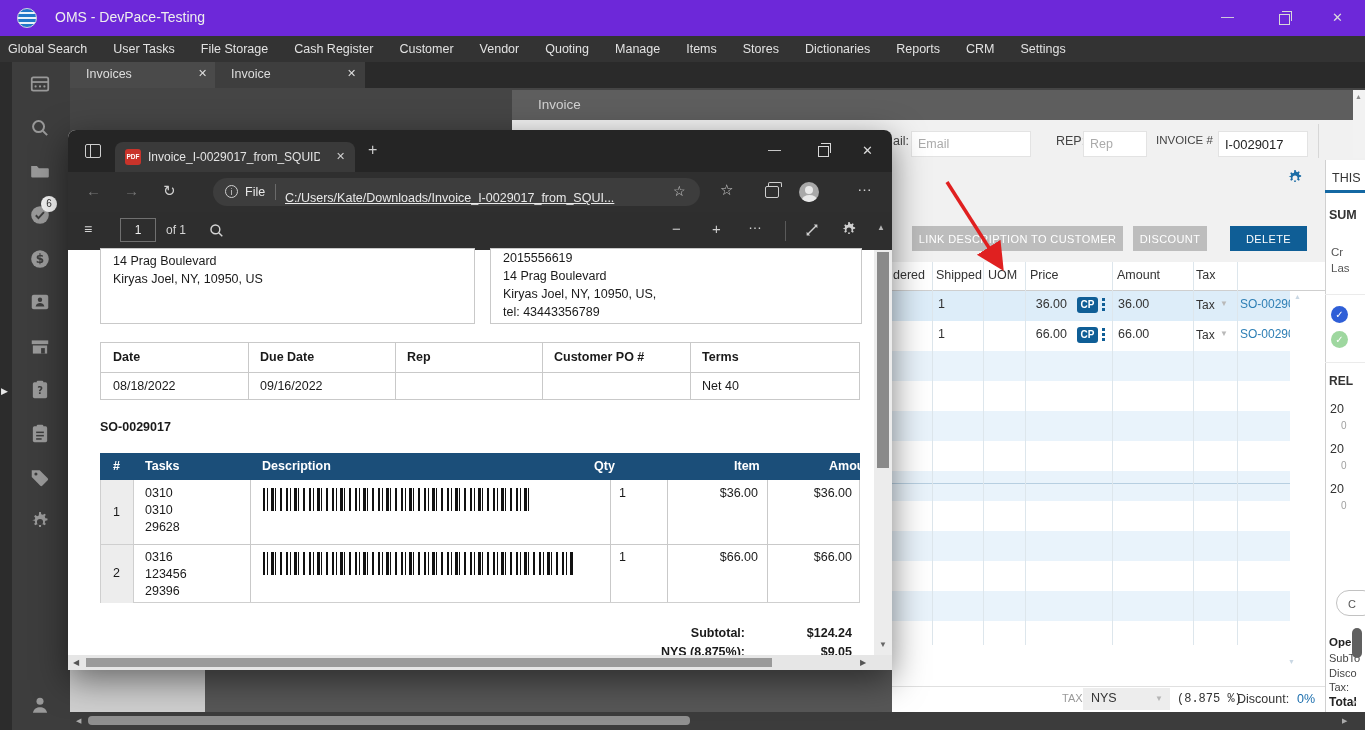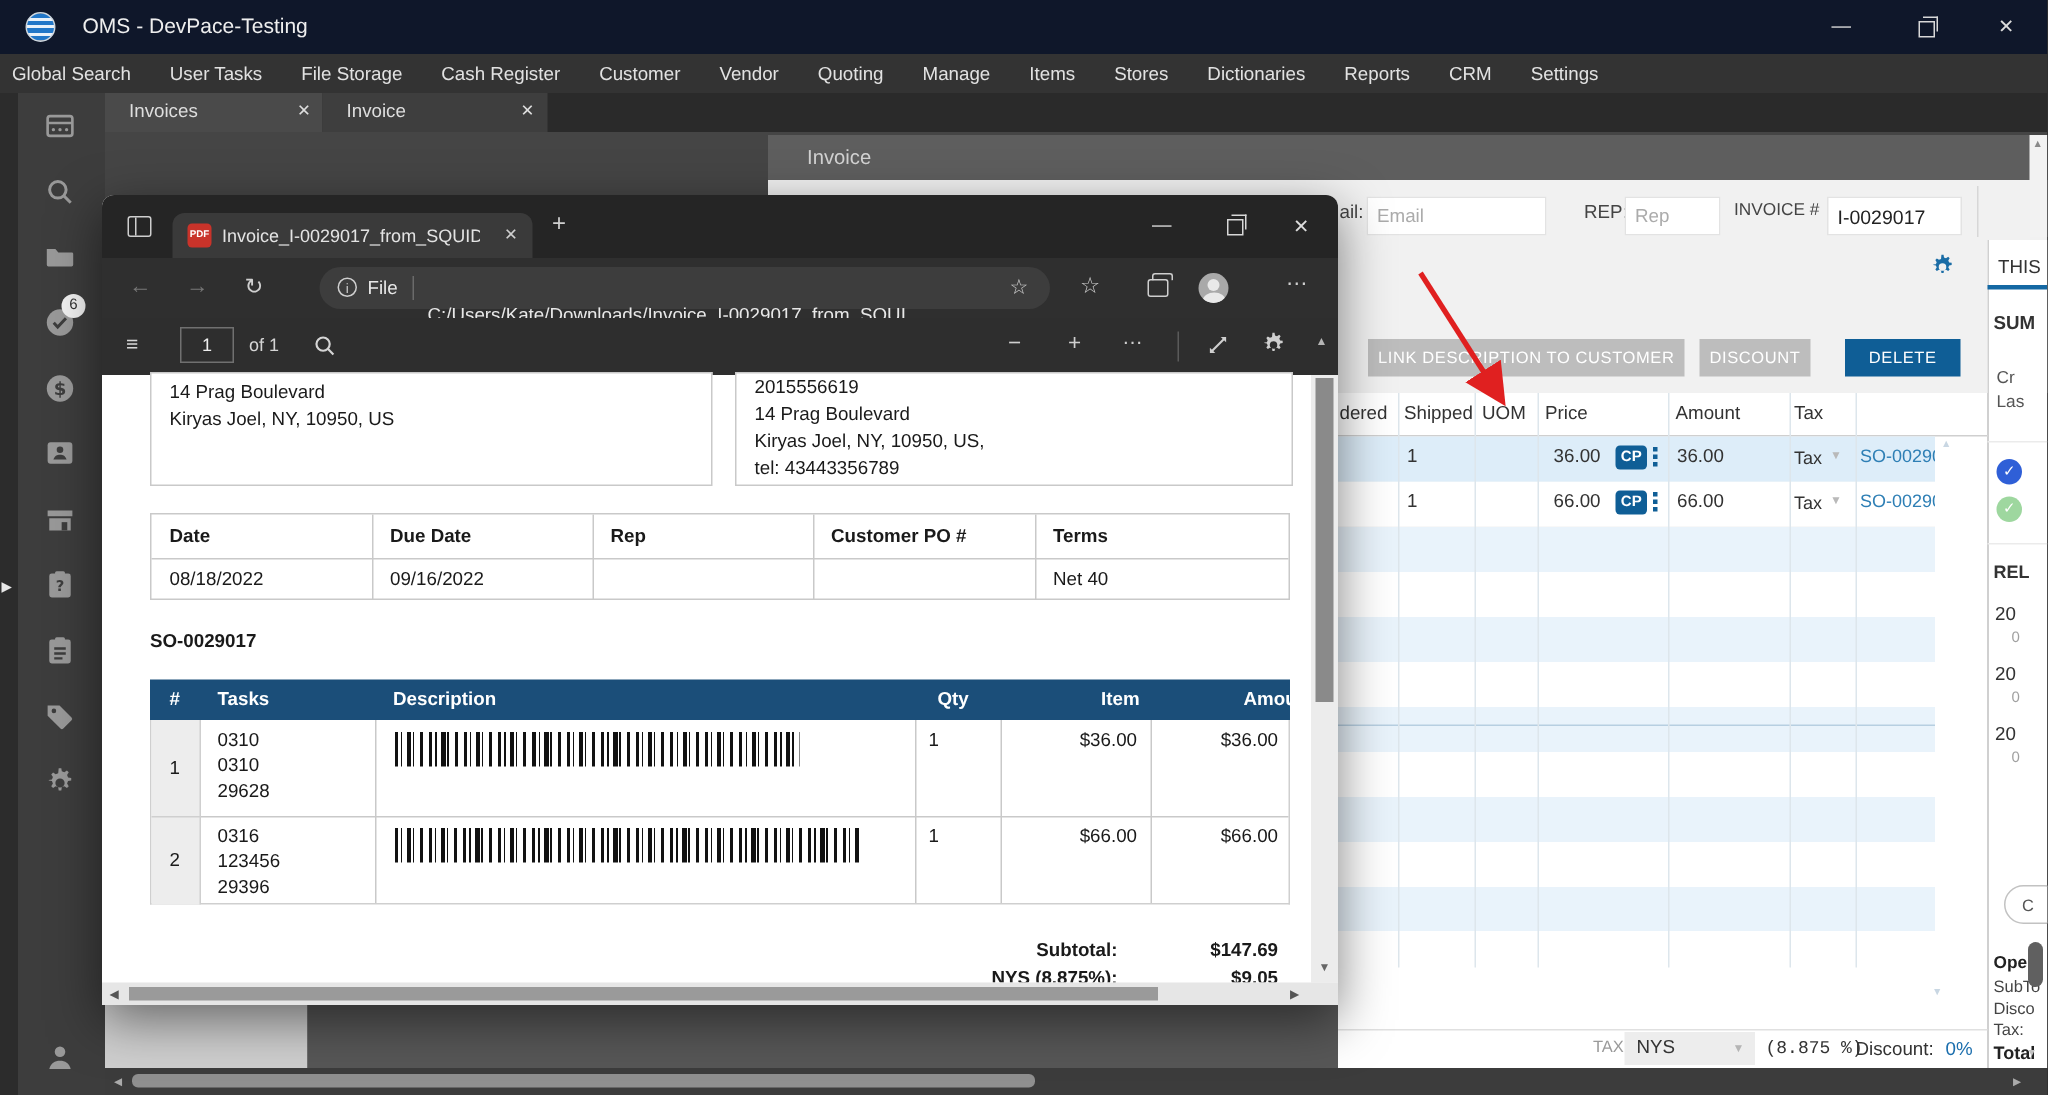--- a/index.html
+++ b/index.html
@@ -1,21 +1,21 @@
 <!DOCTYPE html>
 <html><head>
 <meta charset="utf-8">
 <style>
   html,body{margin:0;padding:0;background:#222;}
   #stage{position:relative;width:1365px;height:730px;overflow:hidden;
          font-family:"Liberation Sans","DejaVu Sans",sans-serif;background:#454545;}
   .a{position:absolute;}
   .nosel{user-select:none;}
   
-  .titlebar{left:0;top:0;width:1365px;height:36px;background:#0f172a;}
+  .titlebar{left:0;top:0;width:1365px;height:36px;background:#6d28d9;}
   .menubar{left:0;top:36px;width:1365px;height:26px;background:#333;display:flex;align-items:center;gap:26px;padding-left:8px;box-sizing:border-box;}
   .menubar span{position:static;color:#e2e2e2;font-size:12.5px;white-space:nowrap;}
   .tabstrip{left:0;top:62px;width:1365px;height:26px;background:#2a2a2a;}
   .doctab{top:0;height:26px;color:#dedede;font-size:12.5px;}
   .sidebar{left:0;top:62px;width:70px;height:668px;background:#3d3d3d;border-left:12px solid #2c2c2c;box-sizing:border-box;}
   .icn{width:22px;height:22px;}
   .logo{left:17px;top:8px;width:20px;height:20px;border-radius:50%;background:repeating-linear-gradient(180deg,#2277c8 0 3px,#eaf2fa 3px 5px);border:1px solid #cfd8e0;box-sizing:border-box;}
   .winbtn{color:#dcdcdc;font-size:13px;}
   .restore{width:9px;height:9px;border:1.3px solid #d8d8d8;}
   .restore:after{content:"";position:absolute;left:2px;top:-4px;width:9px;height:9px;border-top:1.3px solid #d8d8d8;border-right:1.3px solid #d8d8d8;}
@@ -319,21 +319,21 @@
     </div>
 
     <div class="a e-toolbar">
       <span class="a" style="left:18px;top:10px;font-size:15px;color:#777;">←</span>
       <span class="a" style="left:56px;top:10px;font-size:15px;color:#777;">→</span>
       <span class="a" style="left:95px;top:10px;font-size:15px;color:#cfcfcf;">↻</span>
       <div class="a e-addr">
         <div class="a infoc" style="left:12px;top:7px;">i</div>
         <span class="a" style="left:32px;top:7px;">File</span>
         <div class="a" style="left:62px;top:6px;width:1px;height:16px;background:#6a6a6a;"></div>
-        <div class="a" style="left:72px;top:25px;width:352px;white-space:nowrap;overflow:hidden;">C:/Users/Kate/Downloads/Invoice_I-0029017_from_SQUI...</div>
+        <div class="a" style="left:72px;top:13px;width:352px;white-space:nowrap;overflow:hidden;text-decoration:underline;">C:/Users/Kate/Downloads/Invoice_I-0029017_from_SQUI...</div>
         <span class="a" style="left:460px;top:5px;font-size:14px;color:#cfcfcf;">☆</span>
       </div>
       <span class="a" style="left:652px;top:9px;font-size:15px;color:#cfcfcf;">☆</span>
       <div class="a collic" style="left:697px;top:14px;"></div>
       <div class="a avatar" style="left:731px;top:10px;"></div>
       <span class="a" style="left:789px;top:5px;font-size:15px;color:#cfcfcf;letter-spacing:1px;">…</span>
     </div>
 
     <div class="a e-pdfbar">
       <span class="a" style="left:16px;top:9px;font-size:14px;color:#d5d5d5;">≡</span>
@@ -394,21 +394,21 @@
       <div class="a pdoc" style="left:453px;top:36px;"></div>
       <div class="a pdoc" style="left:601px;top:36px;">Net 40</div>
     </div>
 
     <div class="a pdoc phead" style="left:32px;top:290px;">SO-0029017</div>
 
     <div class="a ith" style="left:32px;top:323px;width:760px;height:27px;">
       <span class="a" style="left:13px;top:6px;">#</span>
       <span class="a" style="left:45px;top:6px;">Tasks</span>
       <span class="a" style="left:162px;top:6px;">Description</span>
-      <span class="a" style="left:525px;top:6px;">Qty</span>
+      <span class="a" style="left:494px;top:6px;">Qty</span>
       <span class="a" style="left:634px;top:6px;">Item</span>
       <span class="a" style="left:729px;top:6px;">Amount</span>
     </div>
     <div class="a" style="left:32px;top:350px;width:760px;height:123px;border:1px solid #cfcfcf;border-top:none;box-sizing:border-box;">
       <div class="a" style="left:0;top:0;width:32px;height:64px;background:#ededed;border-right:1px solid #cfcfcf;"></div>
       <div class="a" style="left:0;top:64px;width:32px;height:58px;background:#ededed;border-right:1px solid #cfcfcf;border-top:1px solid #cfcfcf;"></div>
       <div class="a ptable-line" style="left:33px;top:64px;width:725px;height:1px;"></div>
       <div class="a ptable-line" style="left:149px;top:0;width:1px;height:122px;"></div>
       <div class="a ptable-line" style="left:509px;top:0;width:1px;height:122px;"></div>
       <div class="a ptable-line" style="left:566px;top:0;width:1px;height:122px;"></div>
@@ -425,21 +425,21 @@
       <div class="a pdoc" style="left:44px;top:70px;">0316</div>
       <div class="a pdoc" style="left:44px;top:87px;">123456</div>
       <div class="a pdoc" style="left:44px;top:104px;">29396</div>
       <div class="a barcode" style="left:162px;top:72px;width:310px;height:23px;"></div>
       <div class="a pdoc" style="left:518px;top:70px;">1</div>
       <div class="a pdoc" style="left:567px;top:70px;width:90px;text-align:right;">$66.00</div>
       <div class="a pdoc" style="left:667px;top:70px;width:84px;text-align:right;">$66.00</div>
     </div>
 
     <div class="a pdoc phead" style="left:500px;top:496px;width:177px;text-align:right;">Subtotal:</div>
-    <div class="a pdoc phead" style="left:684px;top:496px;width:100px;text-align:right;">$147.69</div>
+    <div class="a pdoc phead" style="left:684px;top:496px;width:100px;text-align:right;">$124.24</div>
     <div class="a clipline" style="left:500px;top:515px;width:284px;height:10px;">
       <div class="a pdoc phead" style="left:0;top:0;width:177px;text-align:right;">NYS (8.875%):</div>
       <div class="a pdoc phead" style="left:184px;top:0;width:100px;text-align:right;">$9.05</div>
     </div>
 
     <div class="a" style="left:806px;top:120px;width:18px;height:405px;background:#ececec;">
       <div class="a" style="left:3px;top:2px;width:12px;height:216px;background:#8a8a8a;"></div>
       <span class="a" style="left:5px;top:390px;font-size:8px;color:#666;">▼</span>
     </div>
 

